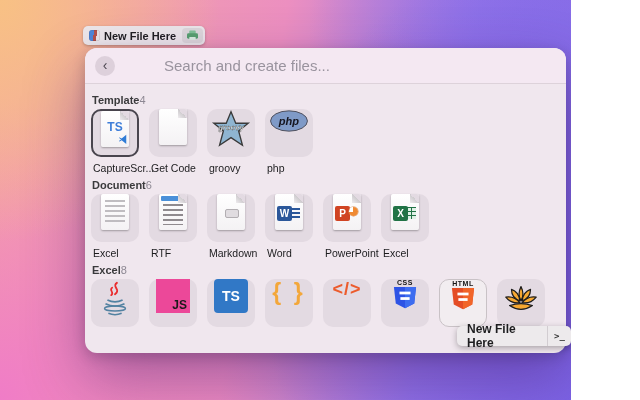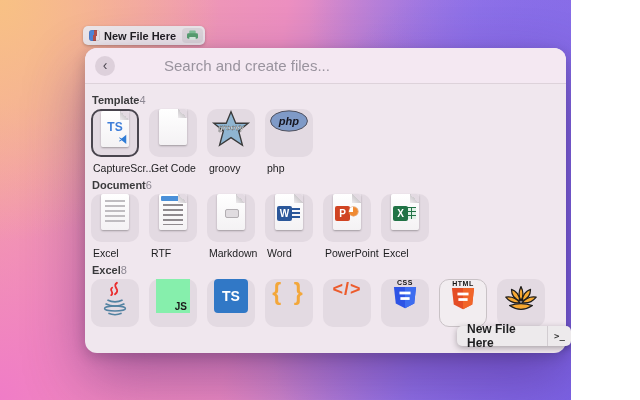--- a/index.html
+++ b/index.html
@@ -95,22 +95,22 @@
         background:repeating-linear-gradient(#2b579a 0 2px, transparent 2px 4px); }
   .ppt-pie{ position:absolute; right:3px; top:13px; width:9px; height:9px; border-radius:50%;
         background:conic-gradient(#ef8a33 0 270deg, #ffffff 270deg 360deg); box-shadow:0 0 0 .5px #d98a4e; }
   .xls-grid{ position:absolute; right:3px; top:13px; width:9px; height:12px;
         background:
           repeating-linear-gradient(#217346 0 1px, transparent 1px 4px),
           repeating-linear-gradient(90deg,#217346 0 1px, transparent 1px 4.5px),
           #dff0e6; }
 
   
-  .js-sq{ width:34px; height:34px; background:#86efac; display:flex; align-items:flex-end; justify-content:flex-end;
-        font-size:10px; font-weight:800; color:#1a1a1a; padding:0 3px 1px 0; }
+  .js-sq{ width:34px; height:34px; background:#ec4899; display:flex; align-items:flex-end; justify-content:flex-end;
+        font-size:12px; font-weight:800; color:#1a1a1a; padding:0 3px 1px 0; }
   .ts-sq{ width:34px; height:34px; background:#3178c6; border-radius:4px; display:flex; align-items:center;
         justify-content:center; font-size:14px; font-weight:800; color:#fff; }
   .braces{ font-size:23px; font-weight:600; color:#f3a73a; letter-spacing:3px; }
   .codetag{ font-size:18px; font-weight:800; color:#ec5b2c; letter-spacing:1px; }
   .badge-lang{ display:flex; flex-direction:column; align-items:center; gap:1px; }
   .badge-lang .t{ font-size:7px; font-weight:800; color:#151515; letter-spacing:.5px; }
 
   
   .tooltip{
     position:absolute; left:457px; top:326px; height:20px;

